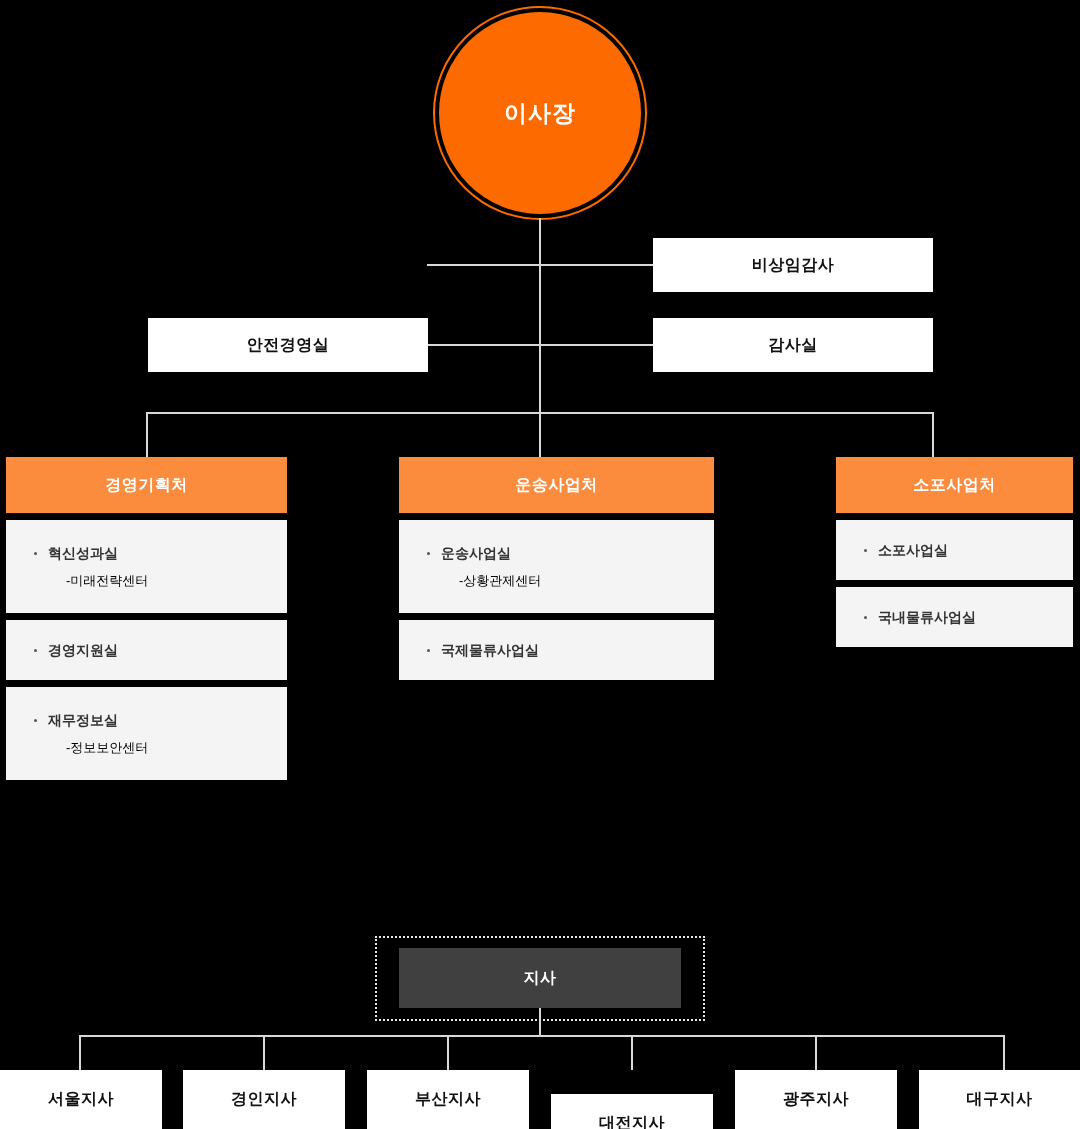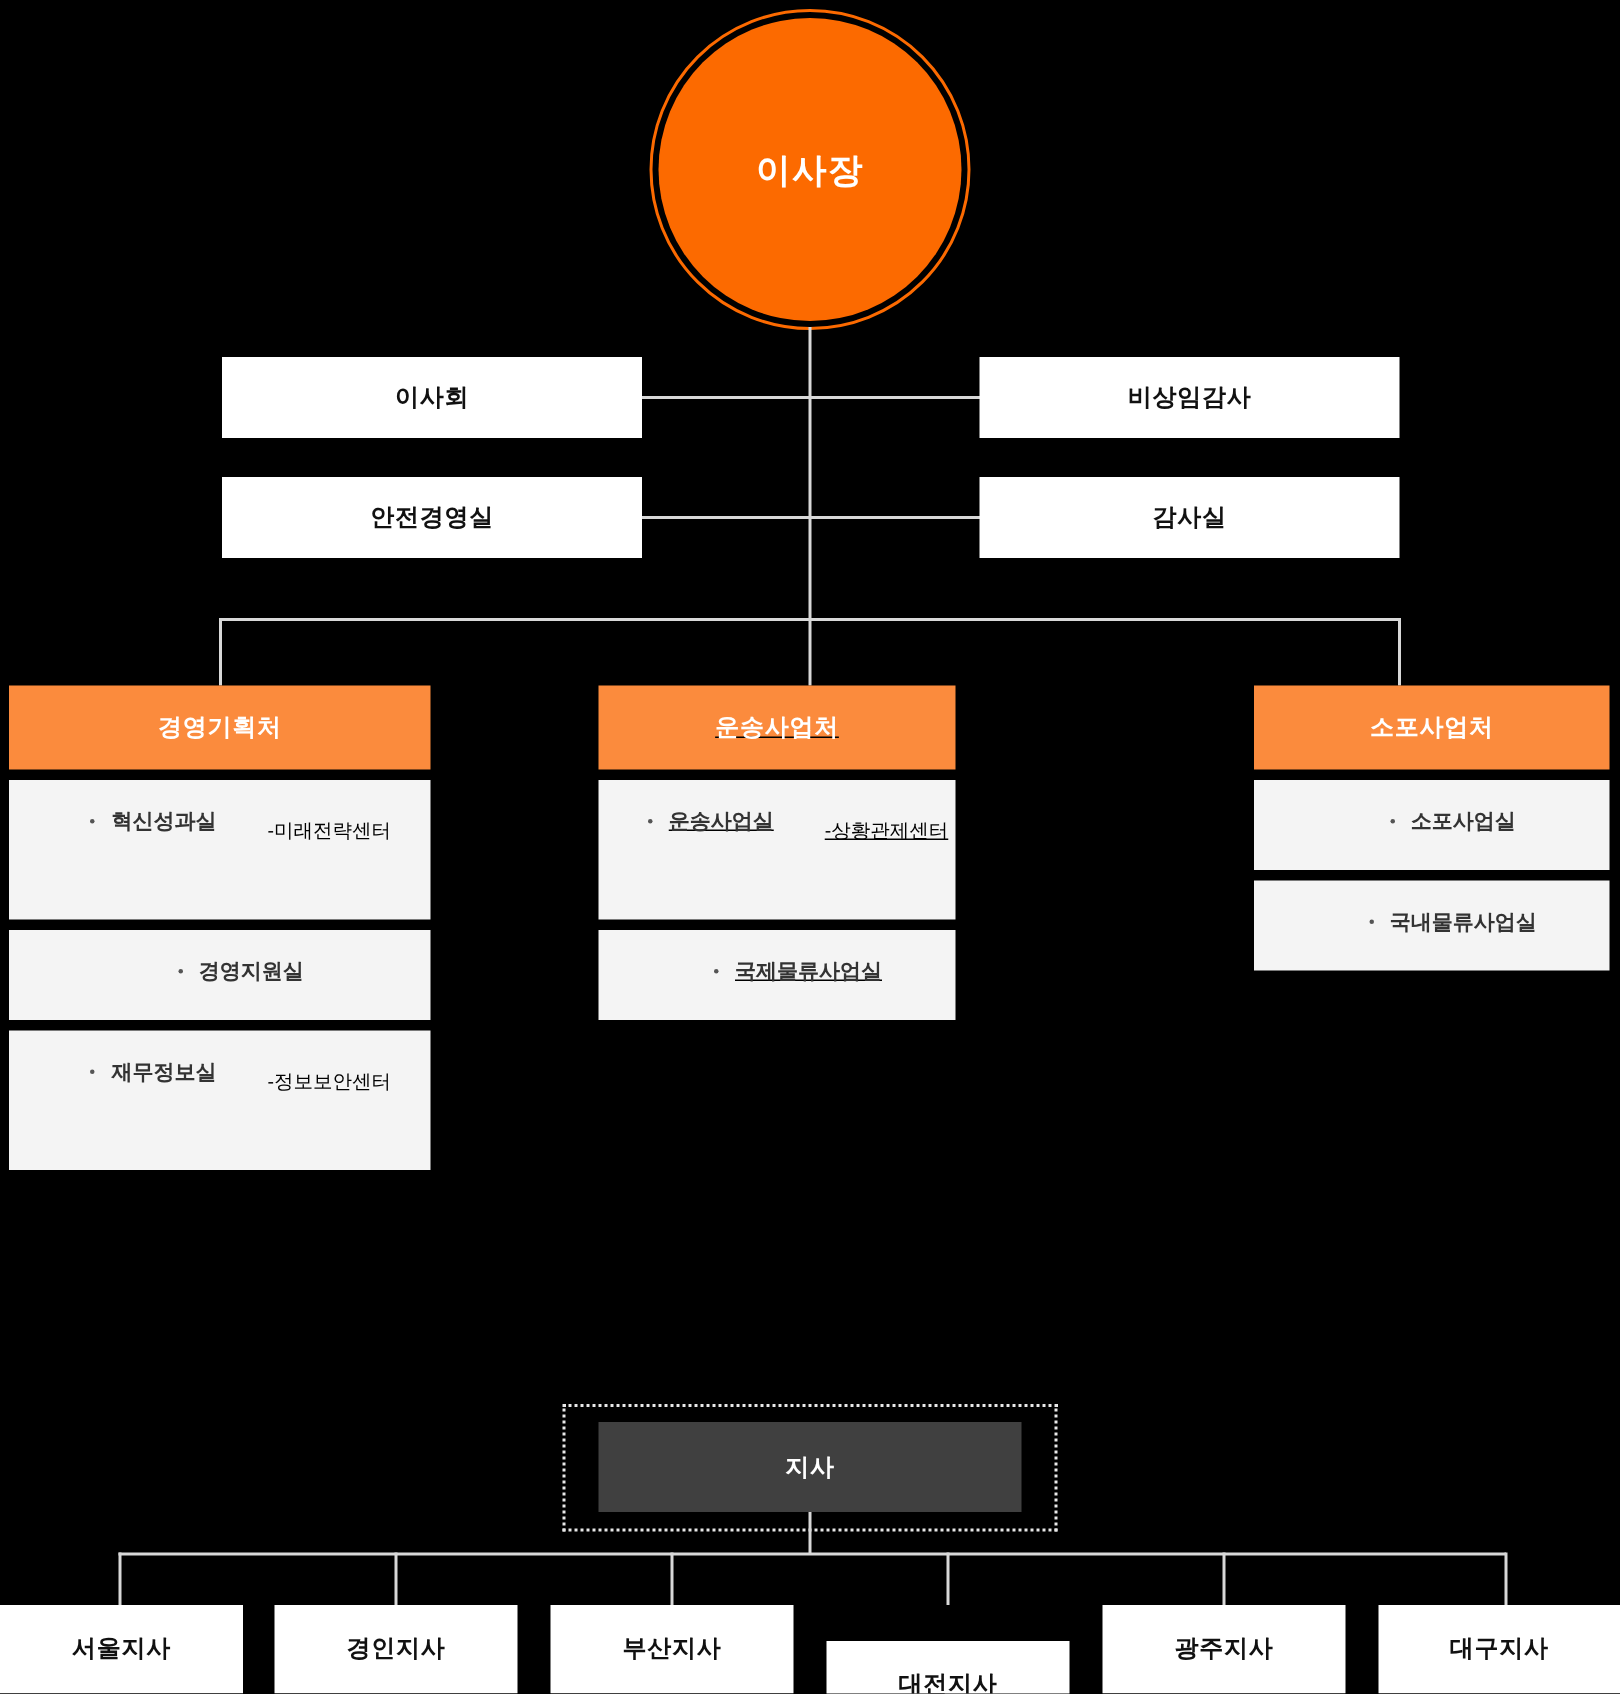--- a/index.html
+++ b/index.html
@@ -59,21 +59,21 @@
     background:#fb8b3d; color:#fff;
     height:56px;
     display:flex; align-items:center; justify-content:center;
     font-size:16px; font-weight:bold; letter-spacing:0.5px;
   }
   .sub-box {
     background:#f4f4f4;
     margin-top:7px;
     padding:17px 0 17px 26px;
     min-height:60px;
-    display:flex; flex-direction:row; justify-content:center;
+    display:flex; flex-direction:column; justify-content:center;
   }
   .sub-title {
     color:#333; font-size:14px; font-weight:bold;
     position:relative; padding-left:16px;
     line-height:1.5;
   }
   .sub-title::before {
     content:""; position:absolute; left:2px; top:9px;
     width:3px; height:3px; background:#555; border-radius:50%;
   }
@@ -114,23 +114,20 @@
       <span class="swoosh c"></span>
     </div>
     <div class="ceo-label">이사장</div>
   </div>
 
   <div class="line vline" style="left:539px; top:218px; height:196px;"></div>
 
   <div class="line hline" style="left:427px; top:264px; width:227px;"></div>
   <div class="line hline" style="left:427px; top:344px; width:227px;"></div>
 
-  <div class="wbox" style="left:148px; top:238px; width:280px; height:54px;">
-    <span>이사회</span>
-  </div>
   <div class="wbox" style="left:653px; top:238px; width:280px; height:54px;">
     <span>비상임감사</span>
   </div>
   <div class="wbox" style="left:148px; top:318px; width:280px; height:54px;">
     <span>안전경영실</span>
   </div>
   <div class="wbox" style="left:653px; top:318px; width:280px; height:54px;">
     <span>감사실</span>
   </div>
 
@@ -149,21 +146,21 @@
     </div>
     <div class="sub-box">
       <div class="sub-title">경영지원실</div>
     </div>
     <div class="sub-box" style="min-height:93px;">
       <div class="sub-title">재무정보실</div>
       <div class="sub-child">-정보보안센터</div>
     </div>
   </div>
 
-  <div class="col" style="left:399px; top:457px; width:238px;text-decoration:underline;">
+  <div class="col" style="left:399px; top:457px; width:315px;">
     <div class="col-head">
       <span>운송사업처</span>
     </div>
     <div class="sub-box" style="min-height:93px;">
       <div class="sub-title">운송사업실</div>
       <div class="sub-child">-상황관제센터</div>
     </div>
     <div class="sub-box">
       <div class="sub-title">국제물류사업실</div>
     </div>

